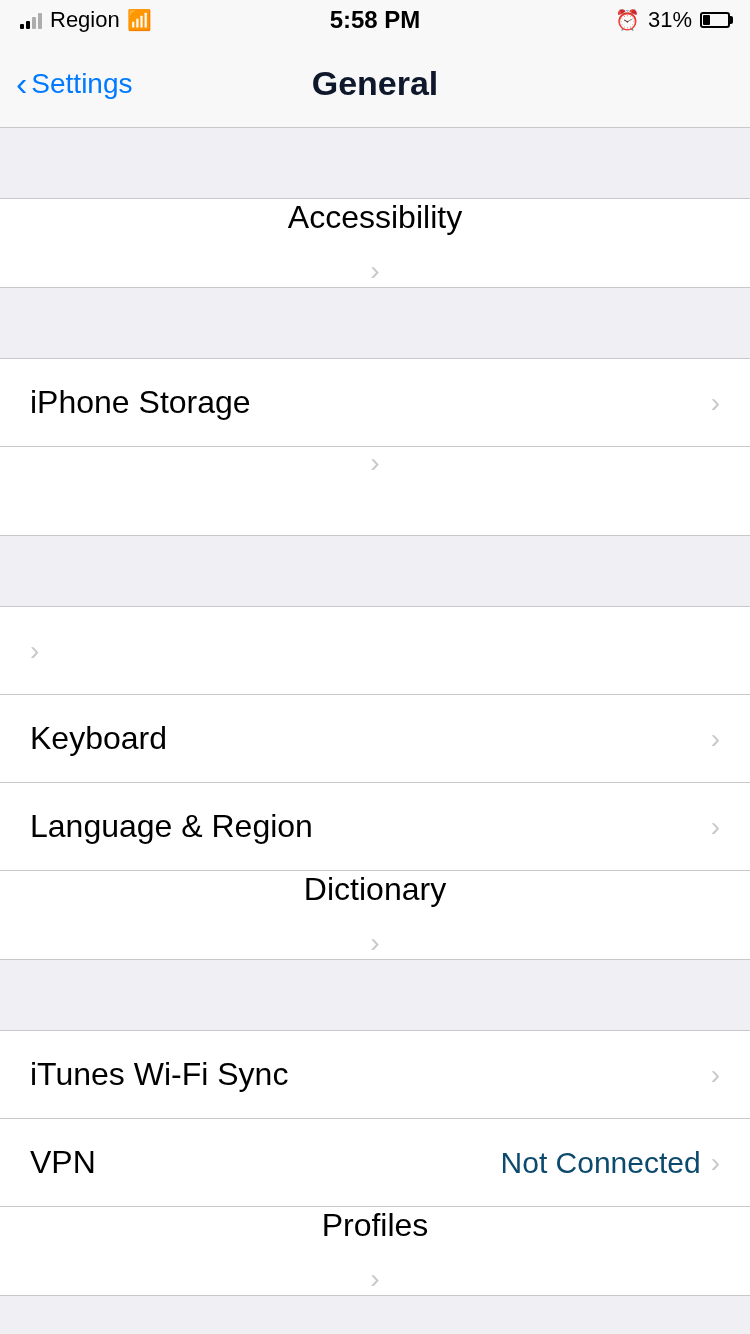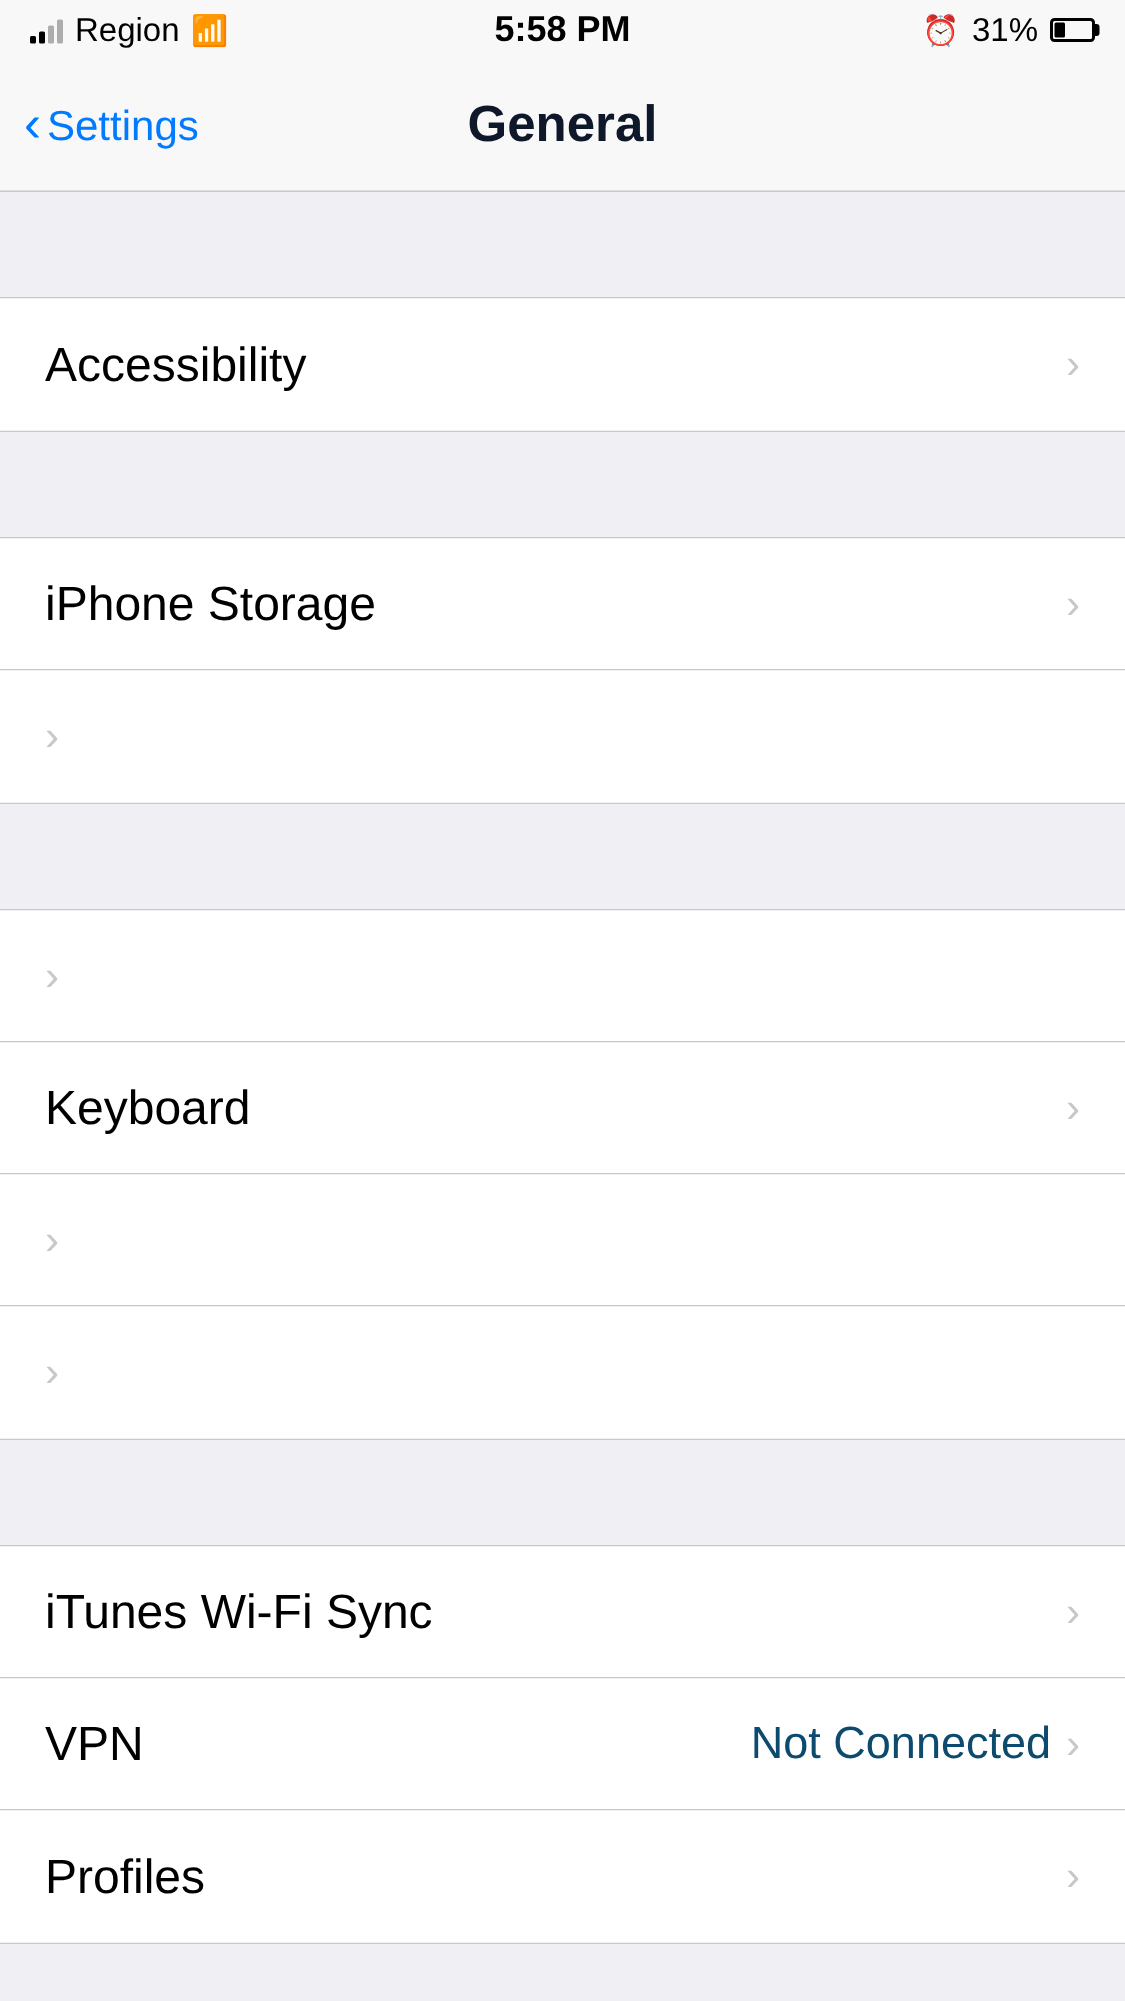--- a/index.html
+++ b/index.html
@@ -172,20 +172,21 @@
       padding: 0 30px;
       height: 88px;
       background-color: #fff;
       border-bottom: 1px solid #c8c7cc;
       cursor: pointer;
       position: relative;
     }
 
     .settings-row:last-child {
       border-bottom: none;
+      flex-direction: column;
     }
 
     .settings-row-label {
       font-size: 32px;
       color: #000;
       font-weight: 400;
     }
 
     .settings-row-right {
       display: flex;
@@ -275,25 +276,27 @@
       <span class="chevron-right">›</span>
     </div>
   </div>
   <div class="settings-row">
     <span class="settings-row-label">Keyboard</span>
     <div class="settings-row-right">
       <span class="chevron-right">›</span>
     </div>
   </div>
   <div class="settings-row">
-    <div class="settings-row-right">
-      <span class="chevron-right">›</span>
-    </div>
-  </div>
-  <div class="settings-row">
+    <span class="settings-row-label">Language &amp; Region</span>
+    <div class="settings-row-right">
+      <span class="chevron-right">›</span>
+    </div>
+  </div>
+  <div class="settings-row">
+    <span class="settings-row-label">Dictionary</span>
     <div class="settings-row-right">
       <span class="chevron-right">›</span>
     </div>
   </div>
 </div>
 
 <div class="settings-section-gap"></div>
 <div class="settings-group">
   <div class="settings-row">
     <span class="settings-row-label">iTunes Wi-Fi Sync</span>

